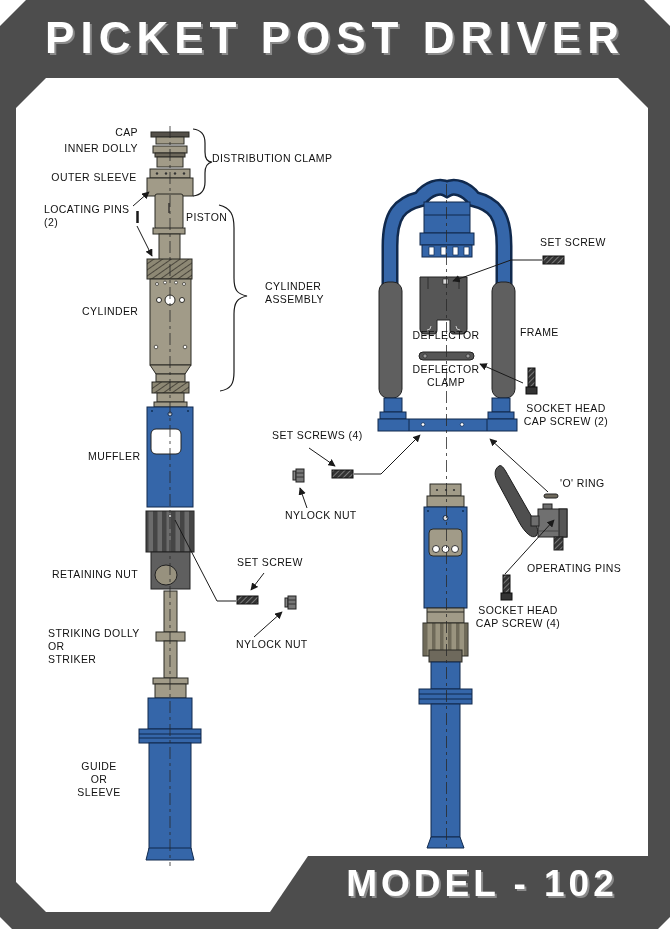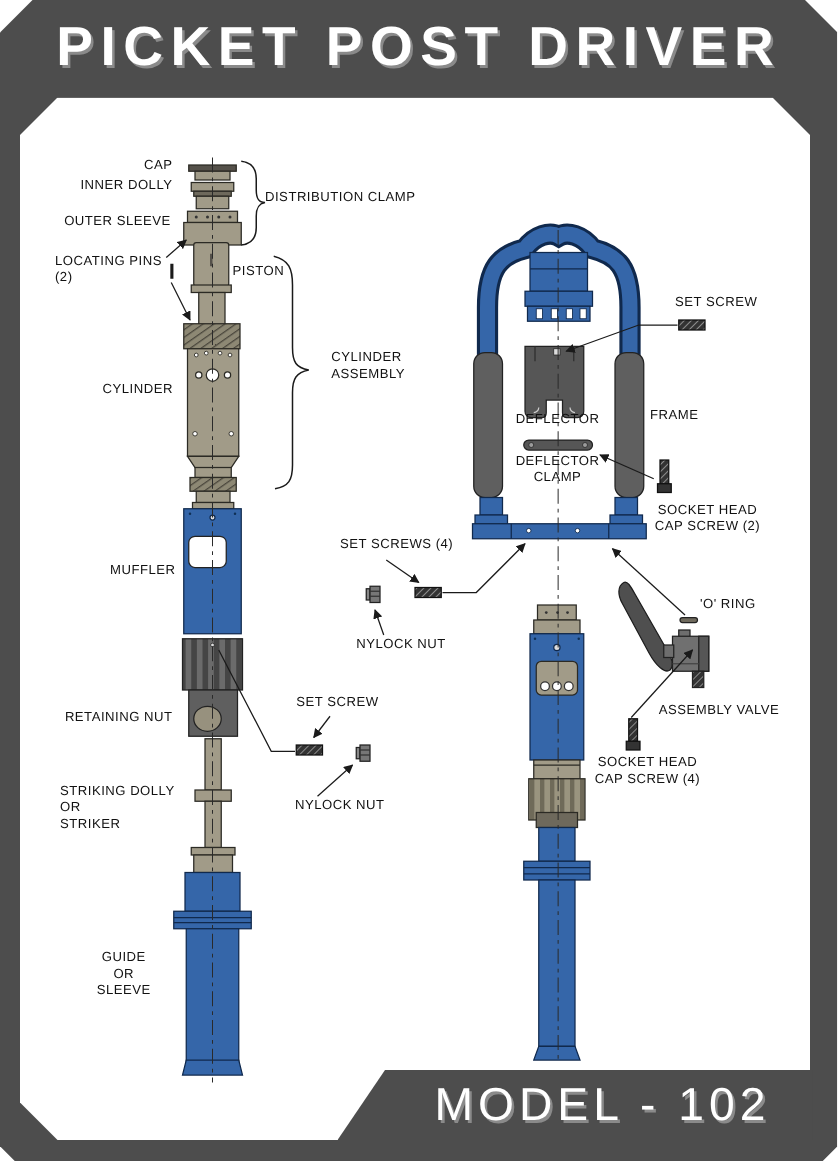--- a/index.html
+++ b/index.html
@@ -7,21 +7,21 @@
         font-family:"Liberation Sans",sans-serif;}
   .frame-bg{position:absolute;inset:0;background:#4d4d4d;
         clip-path:polygon(26px 0,644px 0,670px 26px,670px 917px,658px 929px,12px 929px,0 917px,0 26px);}
   .content-bg{position:absolute;left:16px;top:78px;width:632px;height:834px;background:#fff;
         clip-path:polygon(30px 0,602px 0,632px 30px,632px 804px,602px 834px,30px 834px,0 804px,0 30px);}
   .title{position:absolute;left:16px;top:0;width:638px;height:76px;display:flex;align-items:center;
         justify-content:center;color:#fff;font-weight:bold;font-size:44px;letter-spacing:6px;
         text-shadow:2px 2px 0 #8a8a8a;white-space:nowrap;}
   .banner{position:absolute;left:270px;top:856px;width:380px;height:56px;background:#4d4d4d;
         clip-path:polygon(38px 0,380px 0,380px 56px,0 56px);display:flex;align-items:center;justify-content:center;}
-  .model-text{color:#fff;font-weight:normal;font-size:37px;letter-spacing:4px;text-shadow:2px 2px 0 #8a8a8a;white-space:nowrap;margin-left:44px;}
+  .model-text{color:#fff;font-weight:bold;font-size:37px;letter-spacing:4px;text-shadow:2px 2px 0 #8a8a8a;white-space:nowrap;margin-left:44px;}
   .diagram{position:absolute;left:0;top:0;width:670px;height:929px;}
   .lbl{position:absolute;font-size:10.5px;letter-spacing:0.4px;line-height:1.22;color:#111;
         white-space:pre-line;}
 </style>
 </head>
 <body>
 
 <div class="page">
   <div class="frame-bg"></div>
   <div class="content-bg"></div>
@@ -280,20 +280,20 @@
   <div class="lbl" style="left:272px;top:429px">SET SCREWS (4)</div>
   <div class="lbl" style="left:285px;top:509px">NYLOCK NUT</div>
   <div class="lbl" style="left:540px;top:236px">SET SCREW</div>
   <div class="lbl" style="left:411px;top:329px;width:70px;text-align:center">DEFLECTOR</div>
   <div class="lbl" style="left:520px;top:326px">FRAME</div>
   <div class="lbl" style="left:411px;top:363px;width:70px;text-align:center">DEFLECTOR
 CLAMP</div>
   <div class="lbl" style="left:521px;top:402px;width:90px;text-align:center">SOCKET HEAD
 CAP SCREW (2)</div>
   <div class="lbl" style="left:560px;top:477px">'O' RING</div>
-  <div class="lbl" style="left:527px;top:562px">ASSEMBLY VALVE</div>
+  <div class="lbl" style="left:527px;top:562px">OPERATING PINS</div>
   <div class="lbl" style="left:473px;top:604px;width:90px;text-align:center">SOCKET HEAD
 CAP SCREW (4)</div>
 
   <div class="banner">
     <div class="model-text">MODEL - 102</div>
   </div>
 </div>
 
 </body></html>

